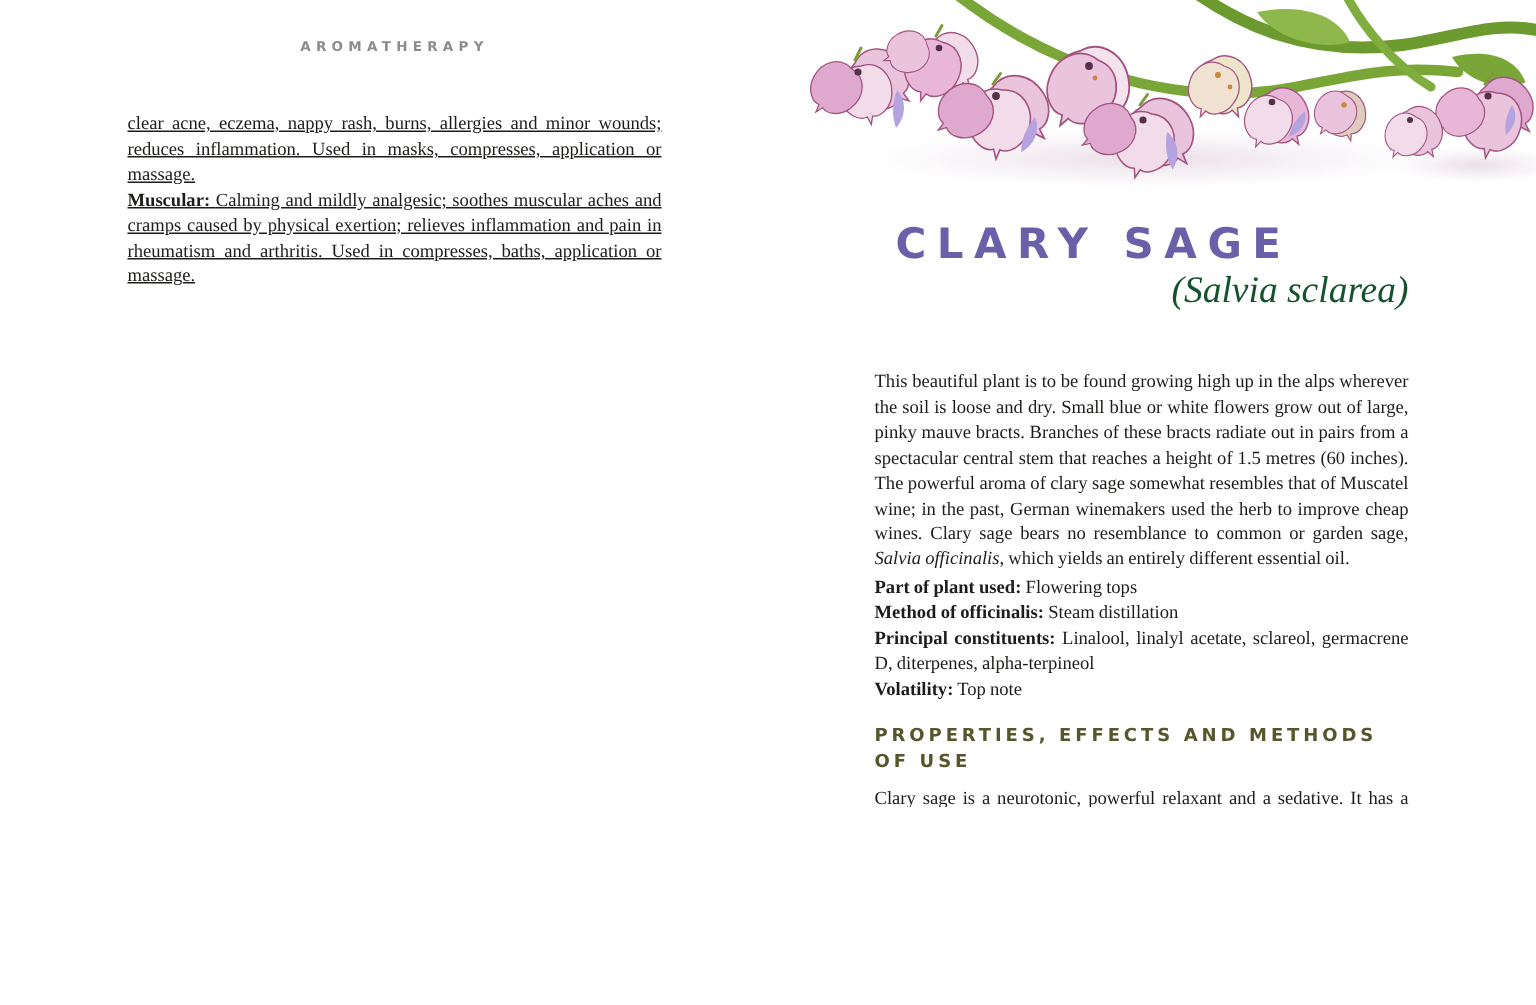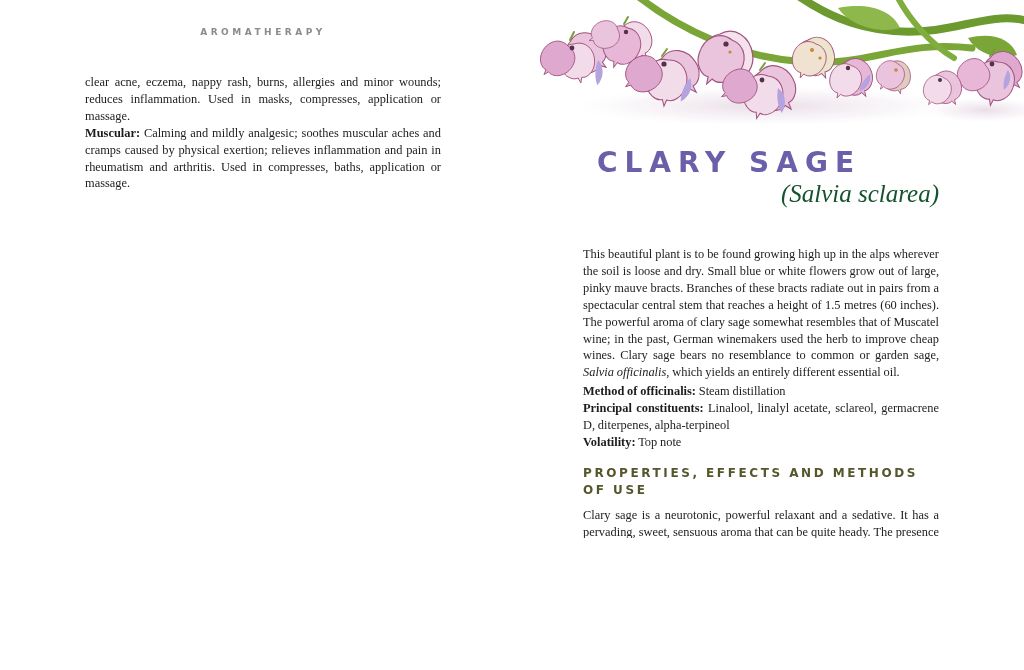--- a/index.html
+++ b/index.html
@@ -15,21 +15,21 @@
     text-align:center;
     font-family:"DejaVu Sans", sans-serif;
     font-size:9px; font-weight:bold; letter-spacing:3.5px;
     color:#8b8b8b;
   }
   .left-text {
     position:absolute; top:74px; left:85px; width:356px;
     font-size:12.4px; line-height:16.9px;
     text-align:justify; word-spacing:-0.3px;
   }
-  .left-text p { margin:0; }
+  .left-text p { margin:0;text-decoration:underline; }
   .para-label { font-weight:bold; }
   
   .photo-wrap {
     position:absolute; left:540px; top:0; width:484px; height:140px;
   }
   .chapter-title {
     position:absolute; top:146px; left:551px; width:356px;
     text-align:center;
     font-family:"DejaVu Sans", sans-serif;
     font-size:28px; font-weight:bold; letter-spacing:7px;
@@ -176,20 +176,21 @@
     </svg>
   </div>
 
   <div class="chapter-title">CLARY SAGE</div>
   <div class="latin-name">(Salvia sclarea)</div>
 
   <div class="right-text">
     <p><span>This beautiful plant is to be found growing high up in the alps wherever the soil is loose and dry. Small blue or white flowers grow out of large, pinky mauve bracts. Branches of these bracts radiate out in pairs from a spectacular central stem that reaches a height of 1.5 metres (60 inches). The powerful aroma of clary sage somewhat resembles that of Muscatel wine; in the past, German winemakers used the herb to improve cheap wines. Clary sage bears no resemblance to common or garden sage, </span><i>Salvia officinalis</i><span>, which yields an entirely different essential oil.</span></p>
 
     <div class="details">
+      <p><span class="para-label">Part of plant used:</span> <span>Flowering tops</span></p>
       <p><span class="para-label">Method of officinalis:</span> <span>Steam distillation</span></p>
       <p><span class="para-label">Principal constituents:</span> <span>Linalool, linalyl acetate, sclareol, germacrene D, diterpenes, alpha-terpineol</span></p>
       <p><span class="para-label">Volatility:</span> <span>Top note</span></p>
     </div>
 
     <h3 class="section-heading">PROPERTIES, EFFECTS AND METHODS OF USE</h3>
 
     <p>Clary sage is a neurotonic, powerful relaxant and a sedative. It has a pervading, sweet, sensuous aroma that can be quite heady. The presence of sclareol, which resembles human steroid, is why the oil is known as ‘women’s best friend’ as it is good for all hormonal imbalances, premenstrual syndrome (PMS) and menopausal symptoms.</p>
   </div>
 

